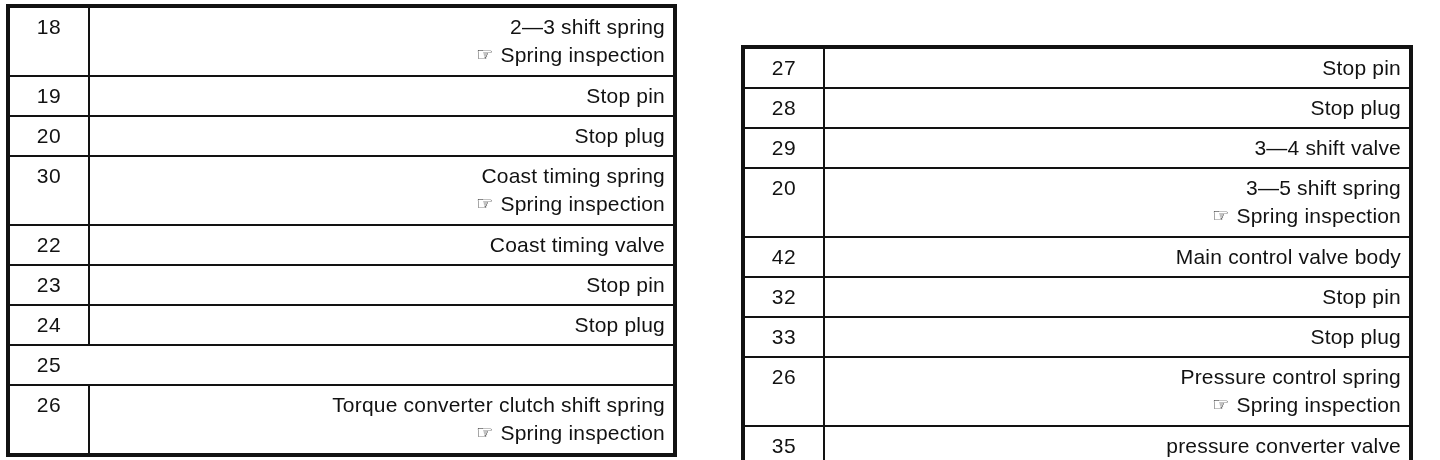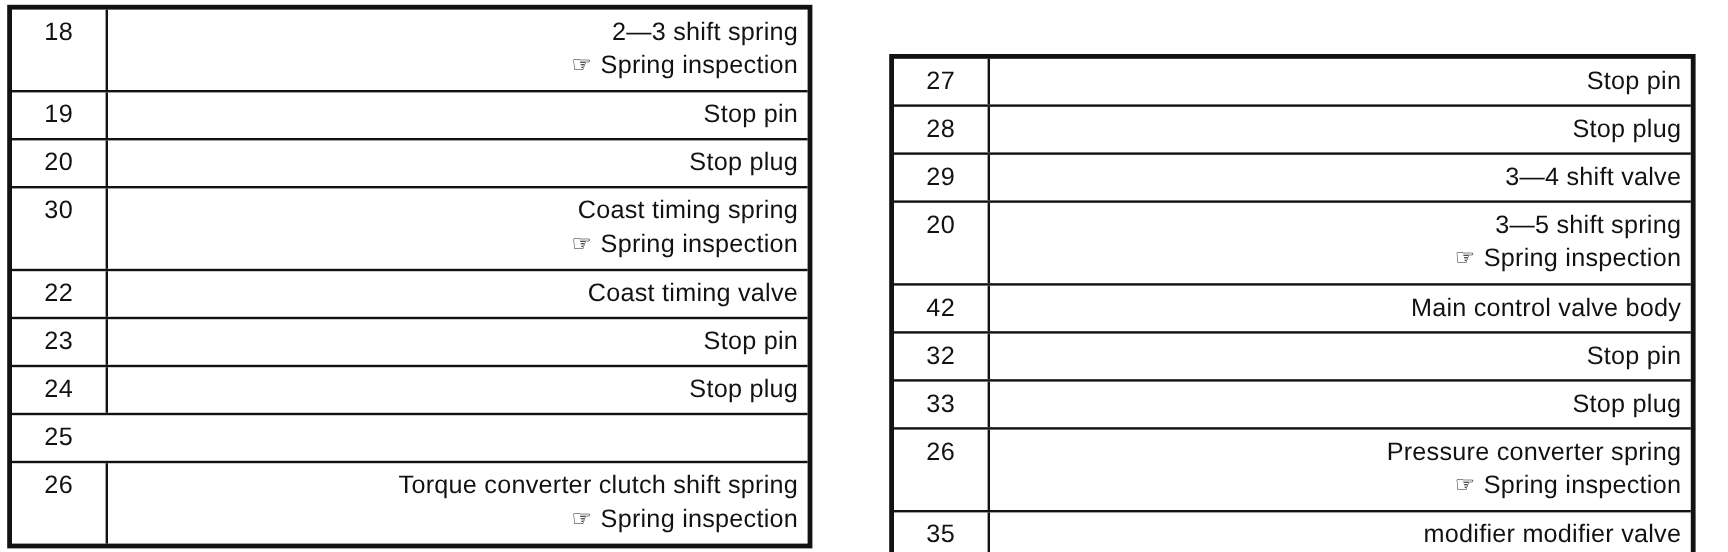--- a/index.html
+++ b/index.html
@@ -198,27 +198,27 @@
     <div class="cell num">33</div>
     <div class="cell desc">
       <div class="label">Stop plug</div>
 
     </div>
   </div>
 
   <div class="row">
     <div class="cell num">26</div>
     <div class="cell desc">
-      <div class="label">Pressure converter spring</div>
+      <div class="label">Pressure control spring</div>
       <div class="note">
         <span class="hand">☞</span><span class="note-text">Spring inspection</span>
       </div>
     </div>
   </div>
 
   <div class="row">
     <div class="cell num">35</div>
     <div class="cell desc">
-      <div class="label">modifier modifier valve</div>
+      <div class="label">pressure converter valve</div>
 
     </div>
   </div>
 </div>
 
 </body></html>

